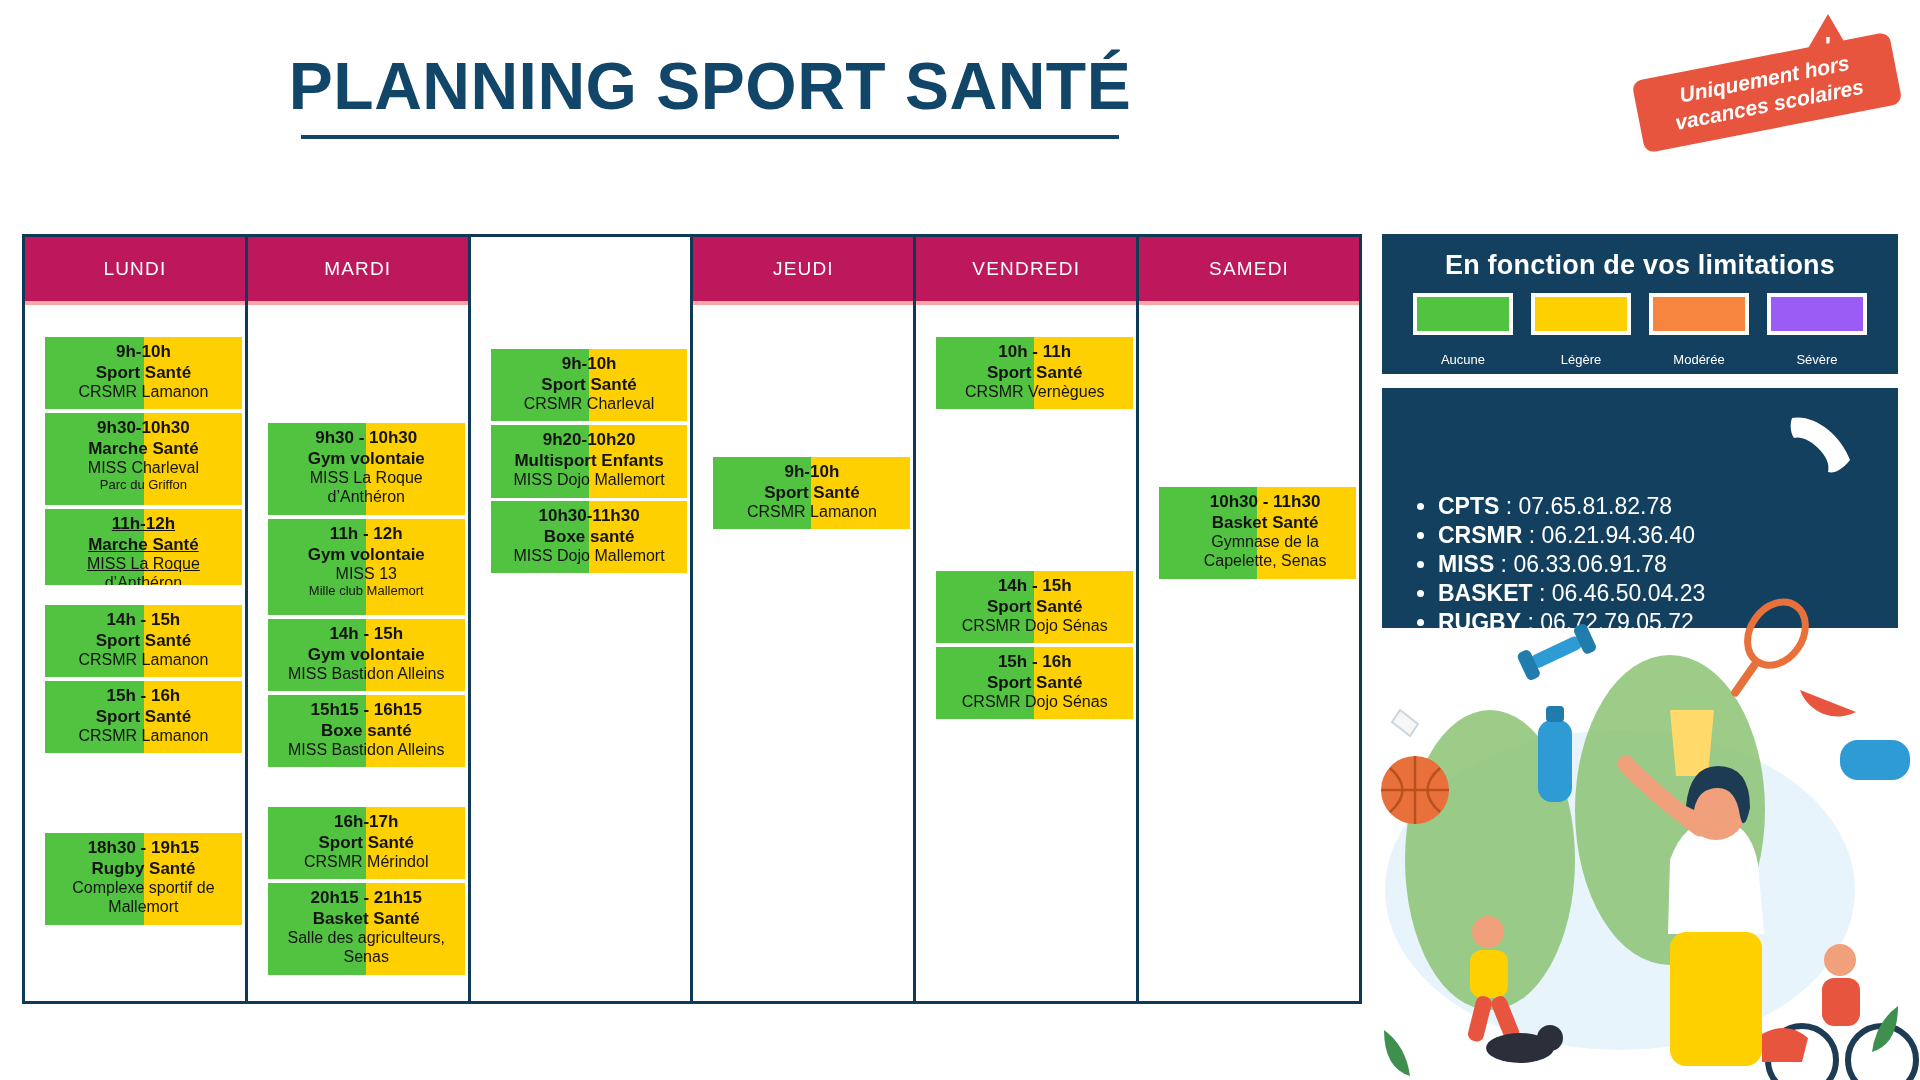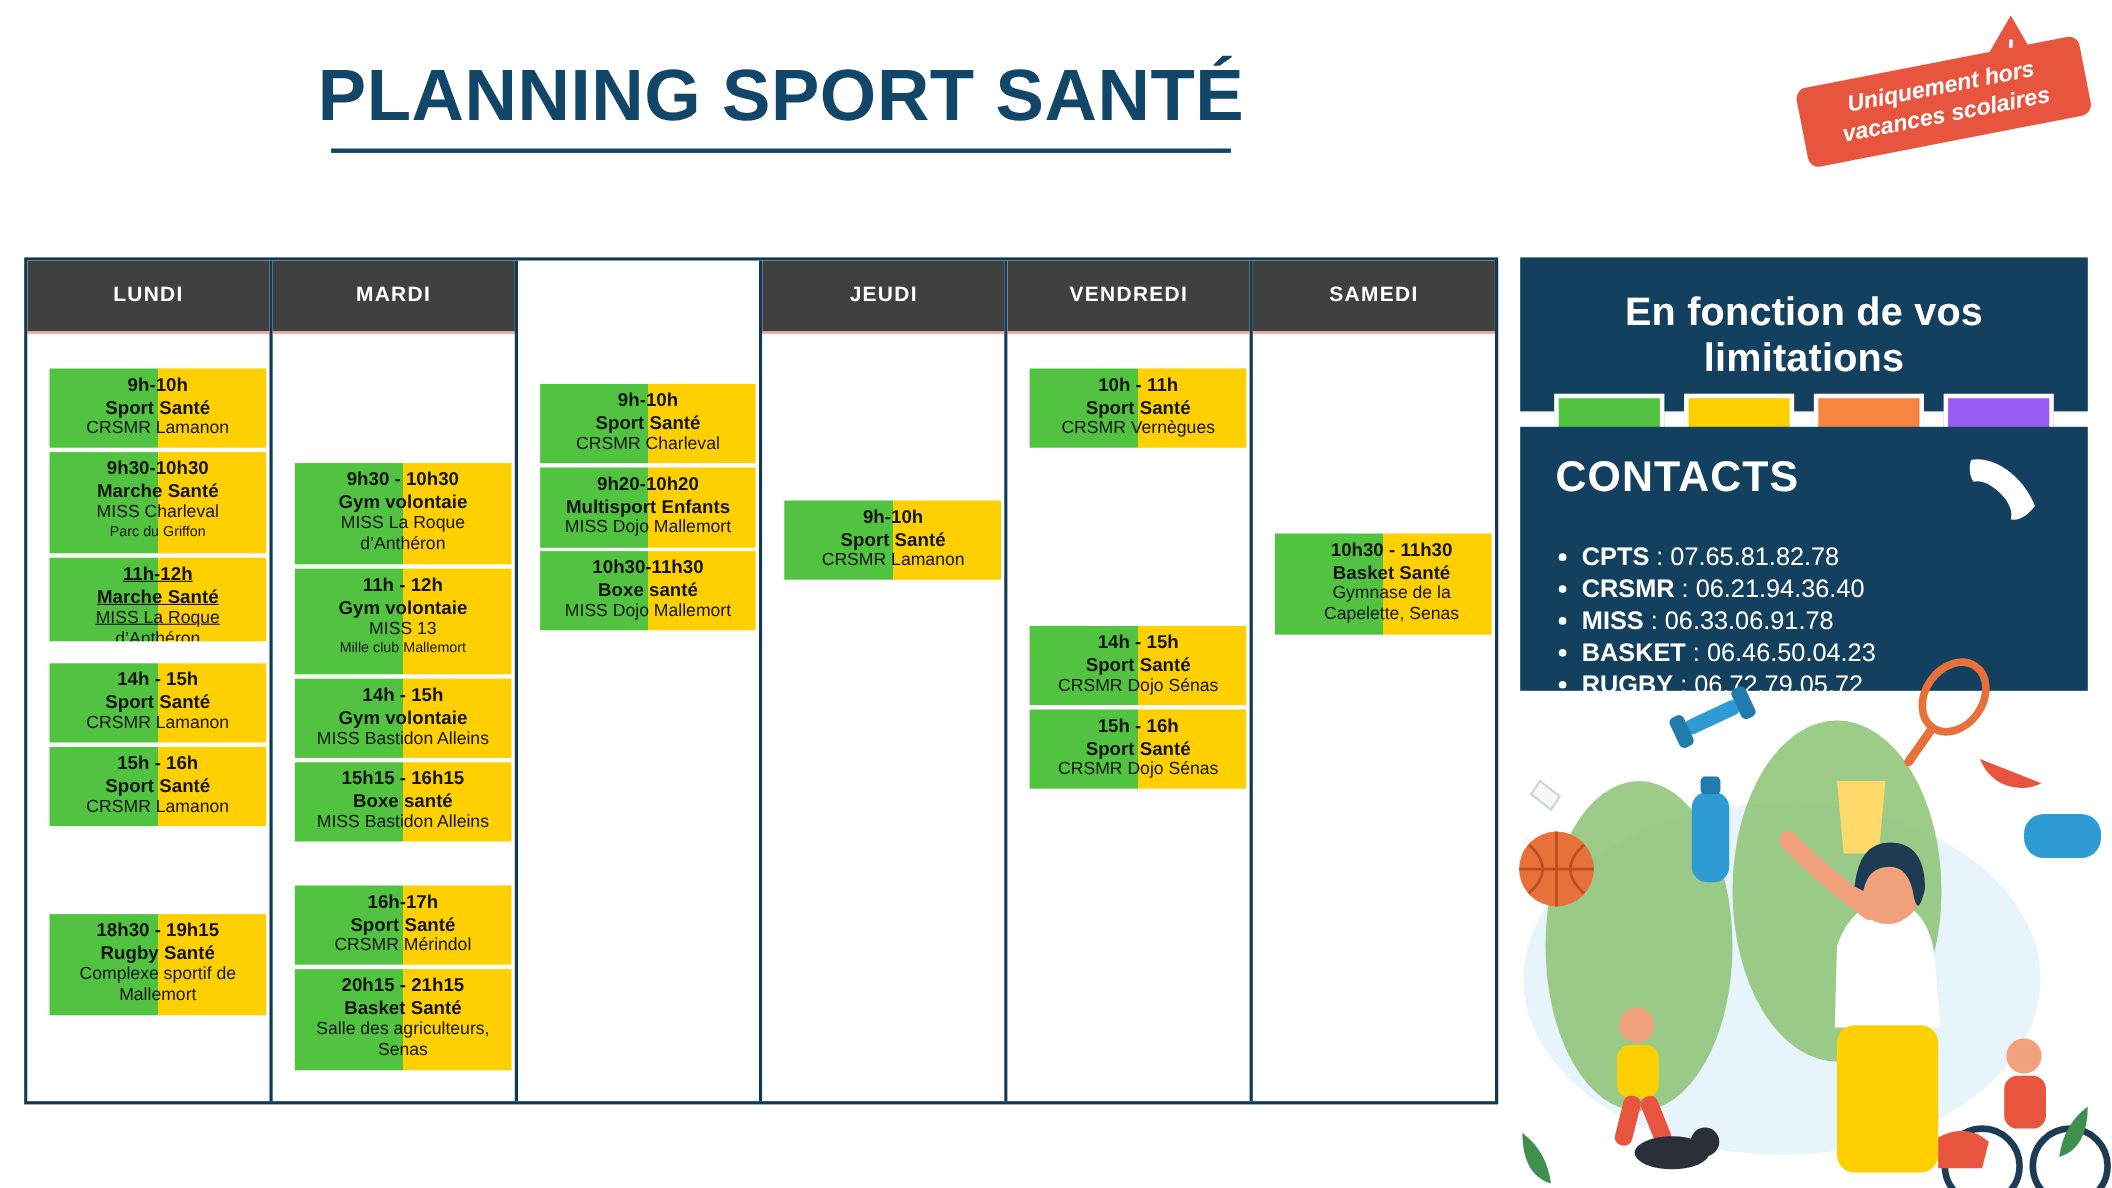--- a/index.html
+++ b/index.html
@@ -45,24 +45,24 @@
     position:absolute; left:22px; top:234px; width:1340px; height:770px;
     border:3px solid #0e3a55; box-sizing:border-box;
     display:flex;
   }
   .day-col {
     flex:1 1 0; border-right:3px solid #0e3a55; box-sizing:border-box;
     display:flex; flex-direction:column; background:#fff;
   }
   .day-col:last-child { border-right:none; }
   .day-head {
-    height:64px; background:#404040; color:#fff;
+    height:64px; background:#be185d; color:#fff;
     display:flex; align-items:center; justify-content:center;
-    font-size:19px; font-weight:bold; letter-spacing:1.2px;
-    border-bottom:2px solid #fca5a5; flex:0 0 auto;
+    font-size:19px; font-weight:normal; letter-spacing:1.2px;
+    border-bottom:4px solid #fca5a5; flex:0 0 auto;
   }
   .day-body { position:relative; flex:1 1 auto; }
 
   
   .session {
     position:absolute; left:20px; right:3px;
     background:linear-gradient(to right, #52c341 0%, #52c341 50%, #ffd000 50%, #ffd000 100%);
     color:#141414; text-align:center; box-sizing:border-box;
     padding:5px 3px 6px; overflow:hidden;
   }
@@ -70,21 +70,21 @@
   .s-title { font-size:17px; font-weight:bold; line-height:1.22; }
   .s-place { font-size:16px; line-height:1.18; font-weight:400; }
   .s-sub   { font-size:13px; line-height:1.15; font-weight:400;text-align:center; }
 
   
   #legend-panel {
     position:absolute; left:1382px; top:234px; width:516px; height:140px;
     background:#13405e; color:#fff;
   }
   #legend-title {
-    text-align:center; font-size:36px; font-weight:bold; padding-top:28px;
+    text-align:center; font-size:27px; font-weight:bold; padding-top:16px;
     letter-spacing:0.2px;
   }
   #legend-items {
     display:flex; justify-content:center; gap:18px; margin-top:12px;
   }
   .legend-item { width:100px; text-align:center; }
   .legend-swatch {
     height:42px; border:4px solid #fff; box-sizing:border-box;
   }
   .legend-label { font-size:13px; margin-top:17px; }
@@ -275,21 +275,20 @@
         <div class="legend-label">Modérée</div>
       </div>
       <div class="legend-item">
         <div class="legend-swatch" style="background: rgb(155, 91, 245);"></div>
         <div class="legend-label">Sévère</div>
       </div>
     </div>
 </div>
 
 <div id="contacts-panel">
-  <div id="contacts-title">CONTACTS</div>
   <svg id="phone-icon" viewBox="0 0 76 66">
     <path d="M8 6 C30 2 56 22 66 48 C58 58 50 62 44 60 C46 52 42 44 34 36 C26 28 16 24 10 26 C6 20 6 12 8 6 Z" fill="#ffffff"></path>
   </svg>
   <ul id="contacts-list">
       <li><b>CPTS</b><span> : </span><span>07.65.81.82.78</span></li>
       <li><b>CRSMR</b><span> :  </span><span>06.21.94.36.40</span></li>
       <li><b>MISS</b><span> : </span><span>06.33.06.91.78</span></li>
       <li><b>BASKET</b><span> : </span><span>06.46.50.04.23</span></li>
       <li><b>RUGBY</b><span> : </span><span>06.72.79.05.72</span></li>
     </ul>

